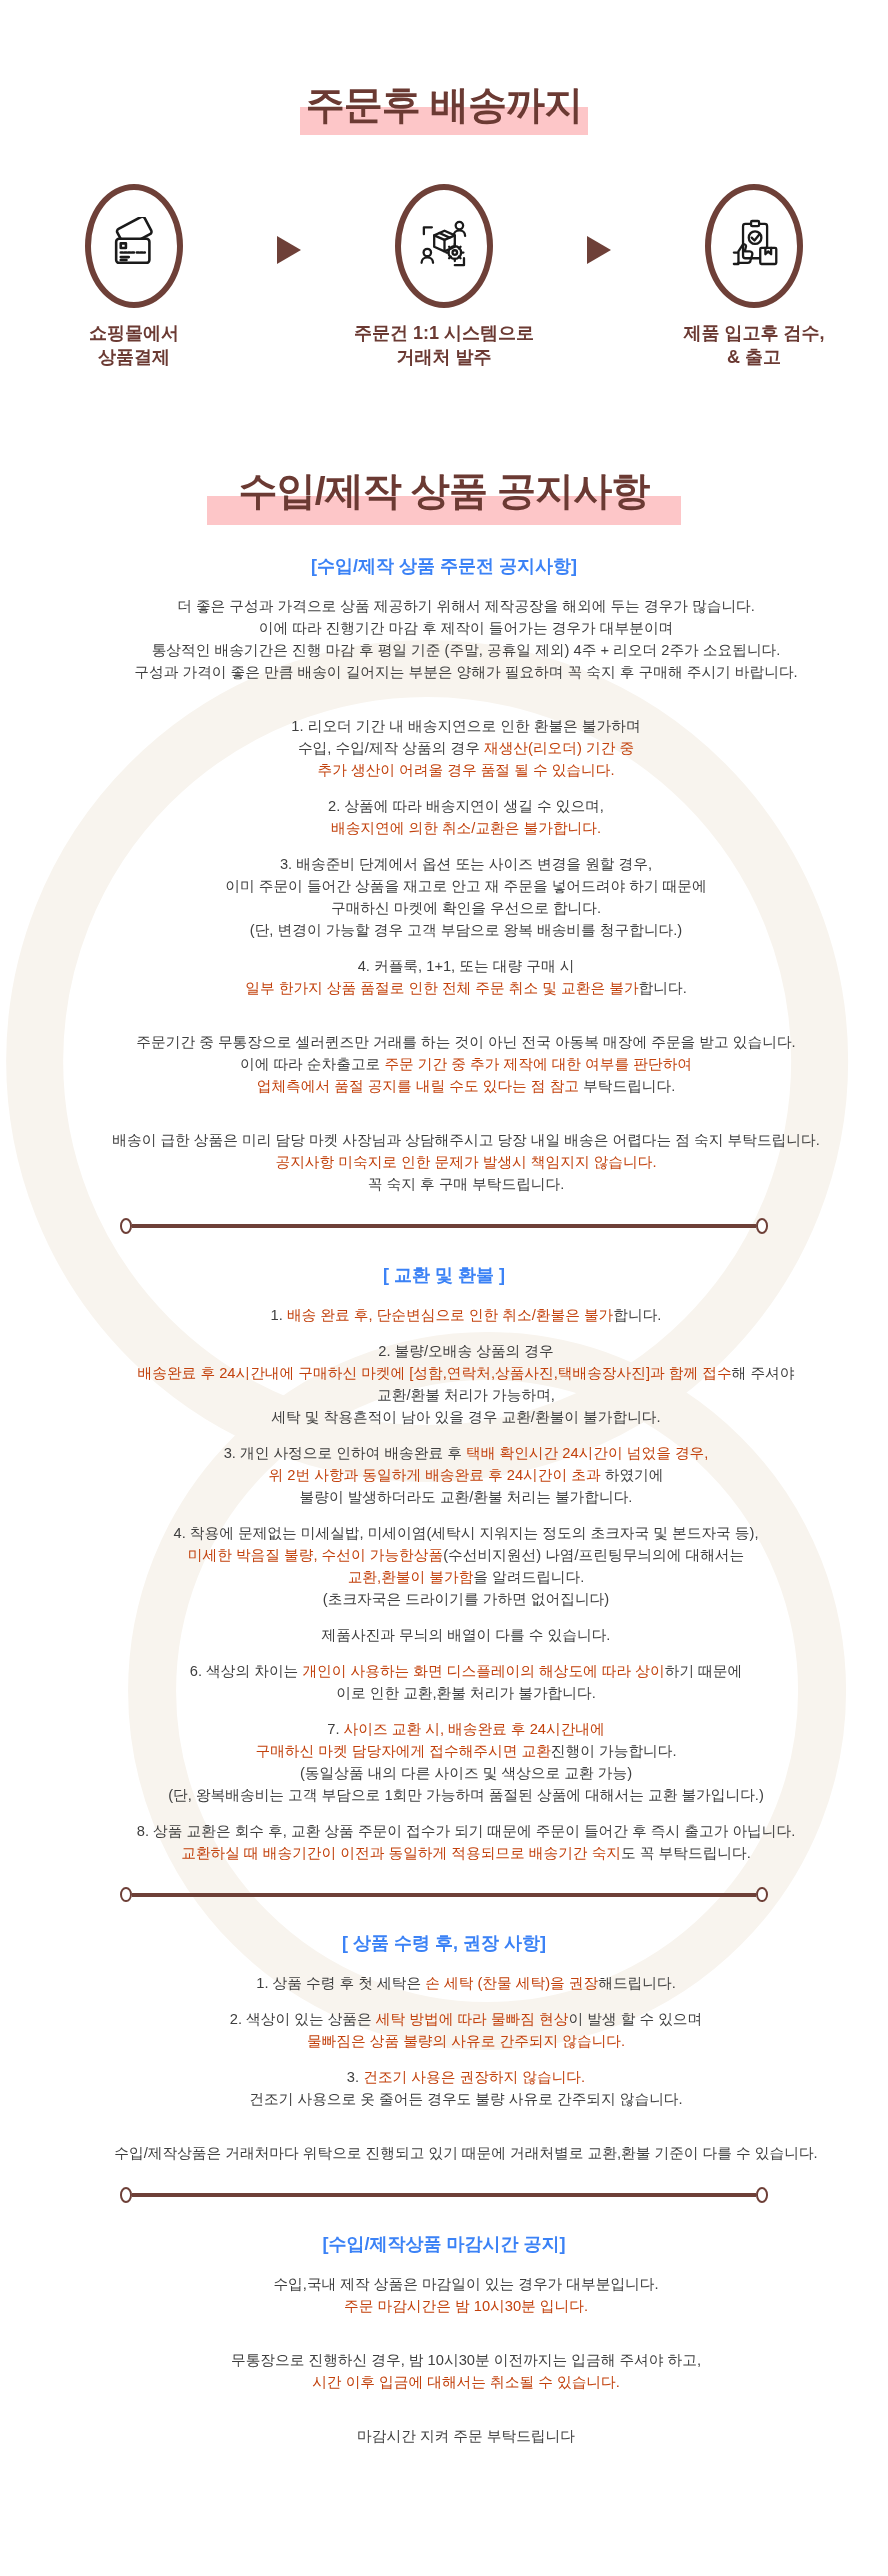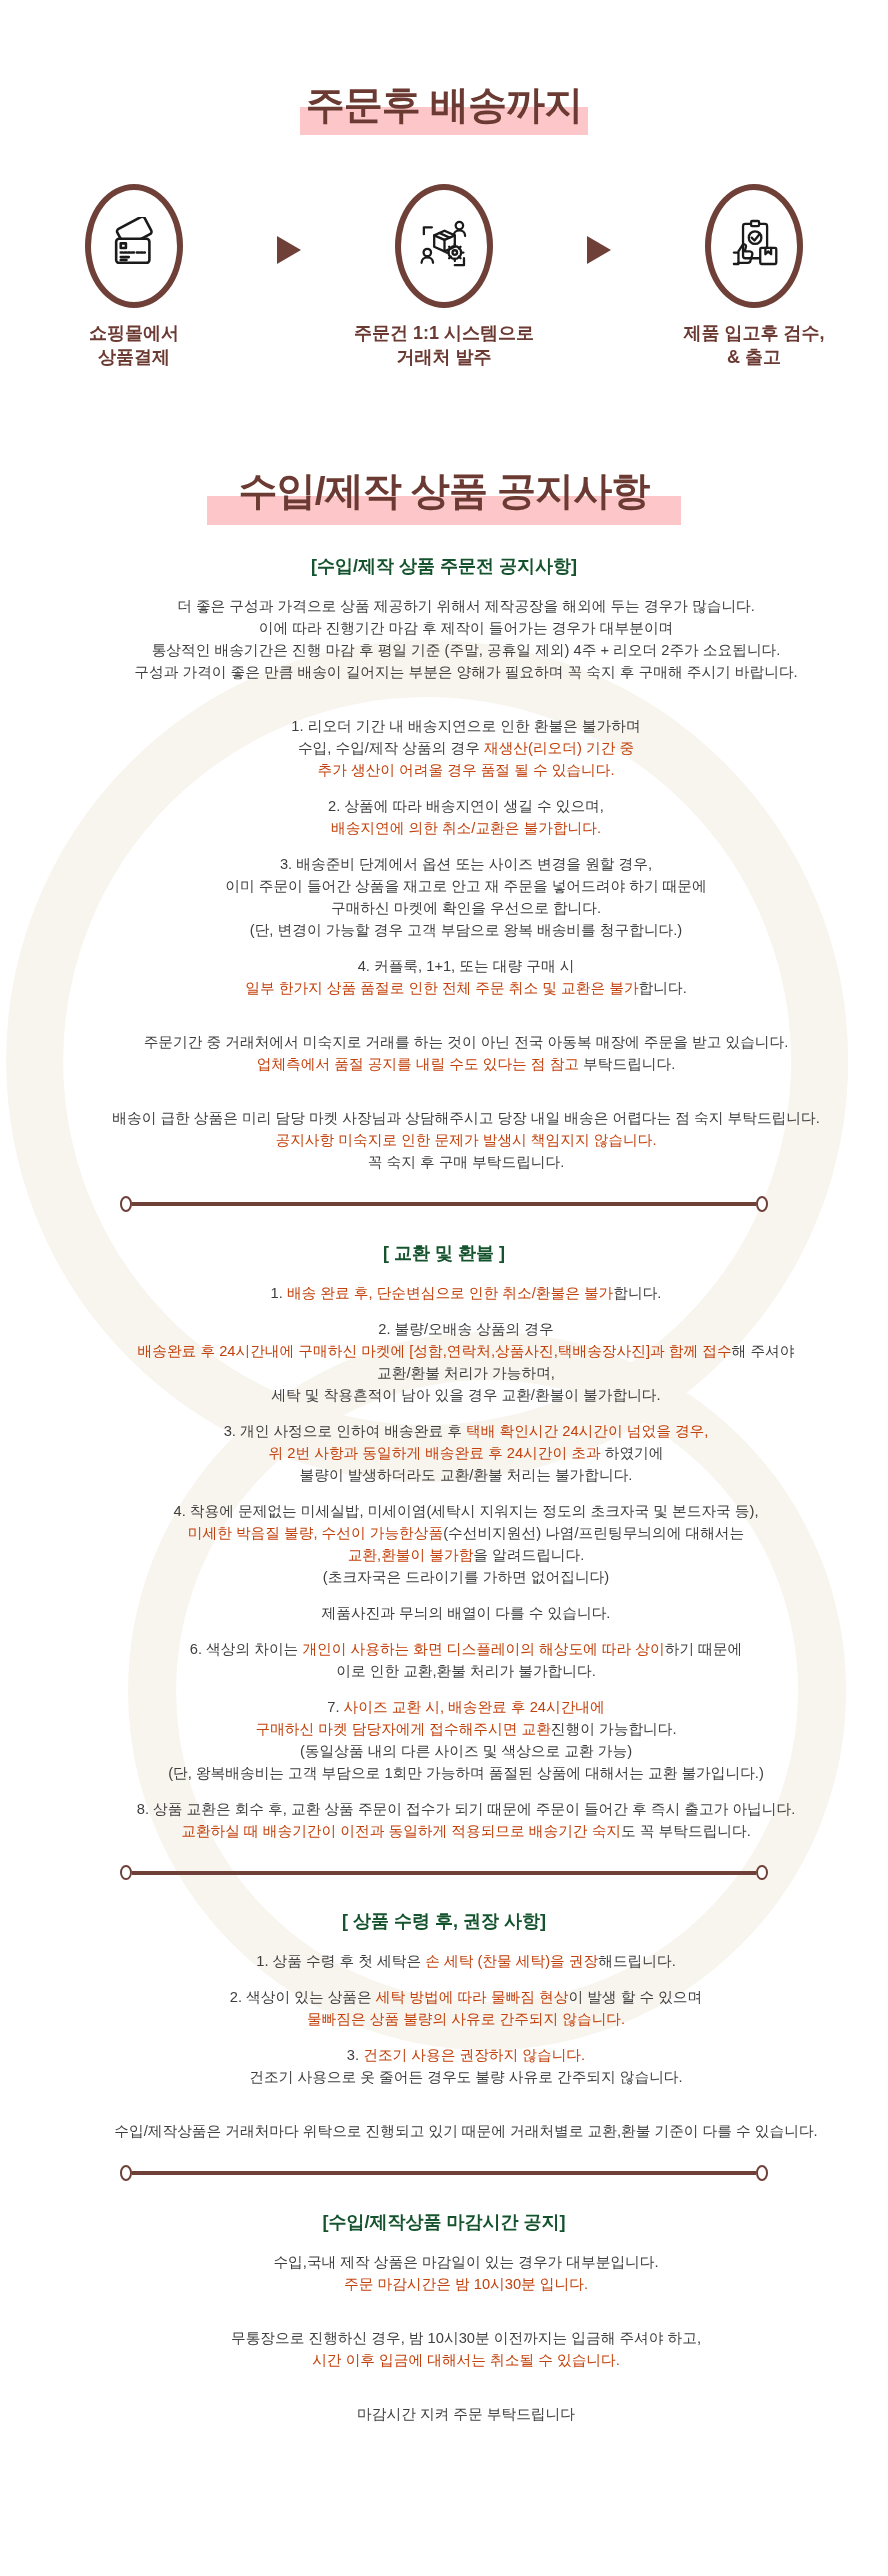--- a/index.html
+++ b/index.html
@@ -40,21 +40,21 @@
     text-align:center;white-space:pre-line;
   }
   .arrow{
     width:0;height:0;margin-top:52px;
     border-top:14px solid transparent;border-bottom:14px solid transparent;
     border-left:24px solid #6e4038;
   }
 
   
   .notice-wrap{text-align:center;}
-  .sec-header{font-size:18px;font-weight:700;color:#14532d;margin:0 2px 18px;line-height:22px;}
+  .sec-header{font-size:18px;font-weight:700;color:#3b82f6;margin:0 2px 18px;line-height:22px;}
   .notice-section{margin:0;}
   .block{margin-bottom:14px;font-size:14.7px;line-height:22px;padding-left:44px;}
   .block:last-child{margin-bottom:0;}
   .gap-lg{margin-top:32px;}
   .line{min-height:22px;}
   .red{color:#c2410c;font-weight:400;}
   .plain{color:#3e3e3e;}
 
   .divider{
     display:flex;align-items:center;width:648px;margin:23px auto 30px;
@@ -181,21 +181,22 @@
             <div class="line"><span class="plain">3. 배송준비 단계에서 옵션 또는 사이즈 변경을 원할 경우,</span></div>
             <div class="line"><span class="plain">이미 주문이 들어간 상품을 재고로 안고 재 주문을 넣어드려야 하기 때문에</span></div>
             <div class="line"><span class="plain">구매하신 마켓에 확인을 우선으로 합니다.</span></div>
             <div class="line"><span class="plain">(단, 변경이 가능할 경우 고객 부담으로 왕복 배송비를 청구합니다.)</span></div>
           </div>
           <div class="block">
             <div class="line"><span class="plain">4. 커플룩, 1+1, 또는 대량 구매 시</span></div>
             <div class="line"><span class="red">일부 한가지 상품 품절로 인한 전체 주문 취소 및 교환은 불가</span><span class="plain">합니다.</span></div>
           </div>
           <div class="block gap-lg">
-            <div class="line"><span class="plain">주문기간 중 거래처에서 미숙지로 거래를 하는 것이 아닌 전국 아동복 매장에 주문을 받고 있습니다.</span></div>
+            <div class="line"><span class="plain">주문기간 중 무통장으로 셀러퀸즈만 거래를 하는 것이 아닌 전국 아동복 매장에 주문을 받고 있습니다.</span></div>
+            <div class="line"><span class="plain">이에 따라 순차출고로 </span><span class="red">주문 기간 중 추가 제작에 대한 여부를 판단하여</span></div>
             <div class="line"><span class="red">업체측에서 품절 공지를 내릴 수도 있다는 점 참고</span><span class="plain"> 부탁드립니다.</span></div>
           </div>
           <div class="block gap-lg">
             <div class="line"><span class="plain">배송이 급한 상품은 미리 담당 마켓 사장님과 상담해주시고 당장 내일 배송은 어렵다는 점 숙지 부탁드립니다.</span></div>
             <div class="line"><span class="red">공지사항 미숙지로 인한 문제가 발생시 책임지지 않습니다.</span></div>
             <div class="line"><span class="plain">꼭 숙지 후 구매 부탁드립니다.</span></div>
           </div>
         </section>
         <div class="divider">
           <span class="ring"></span>

